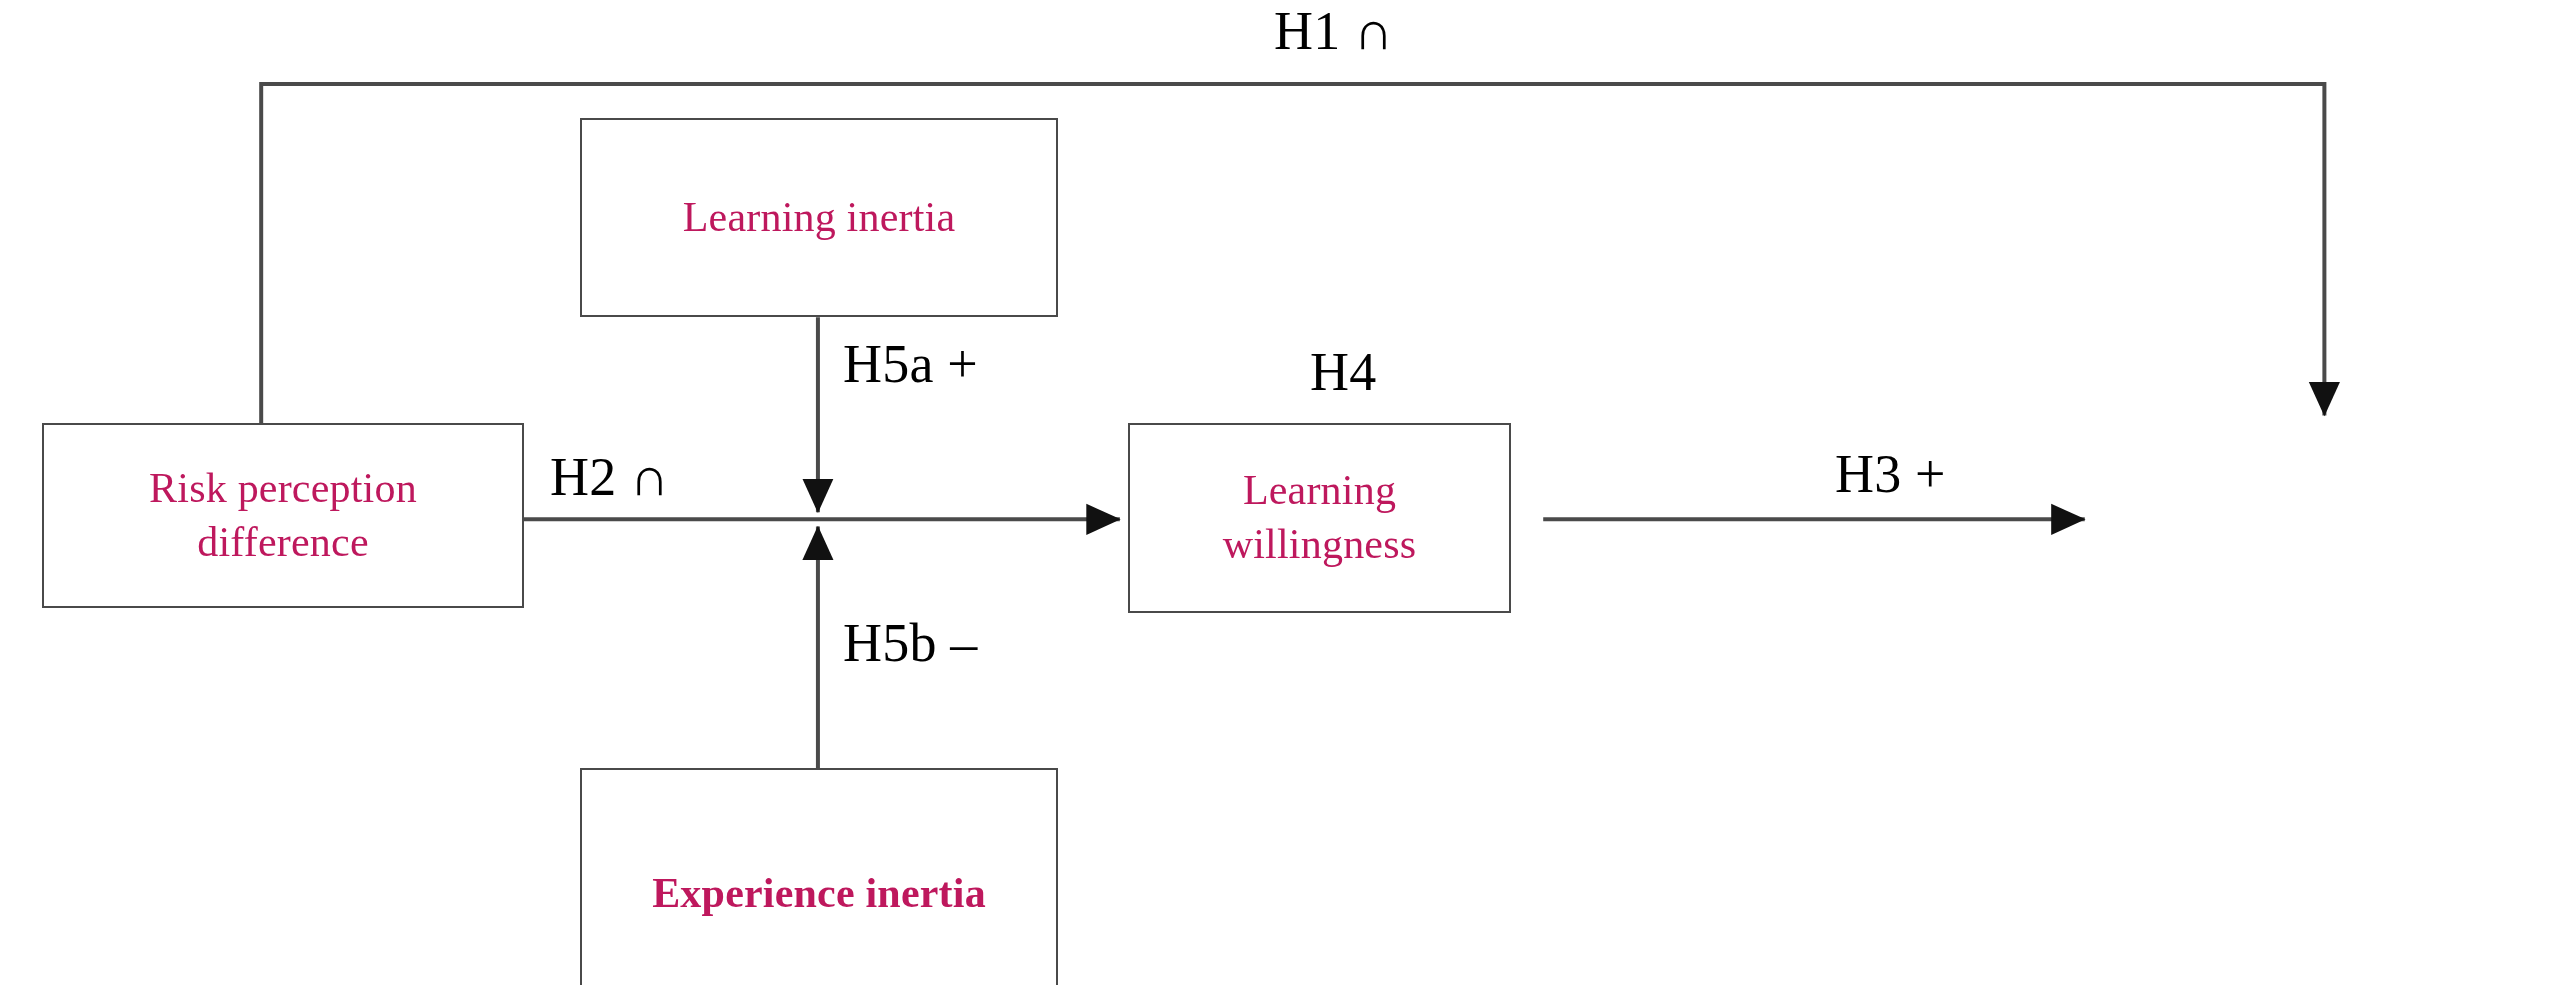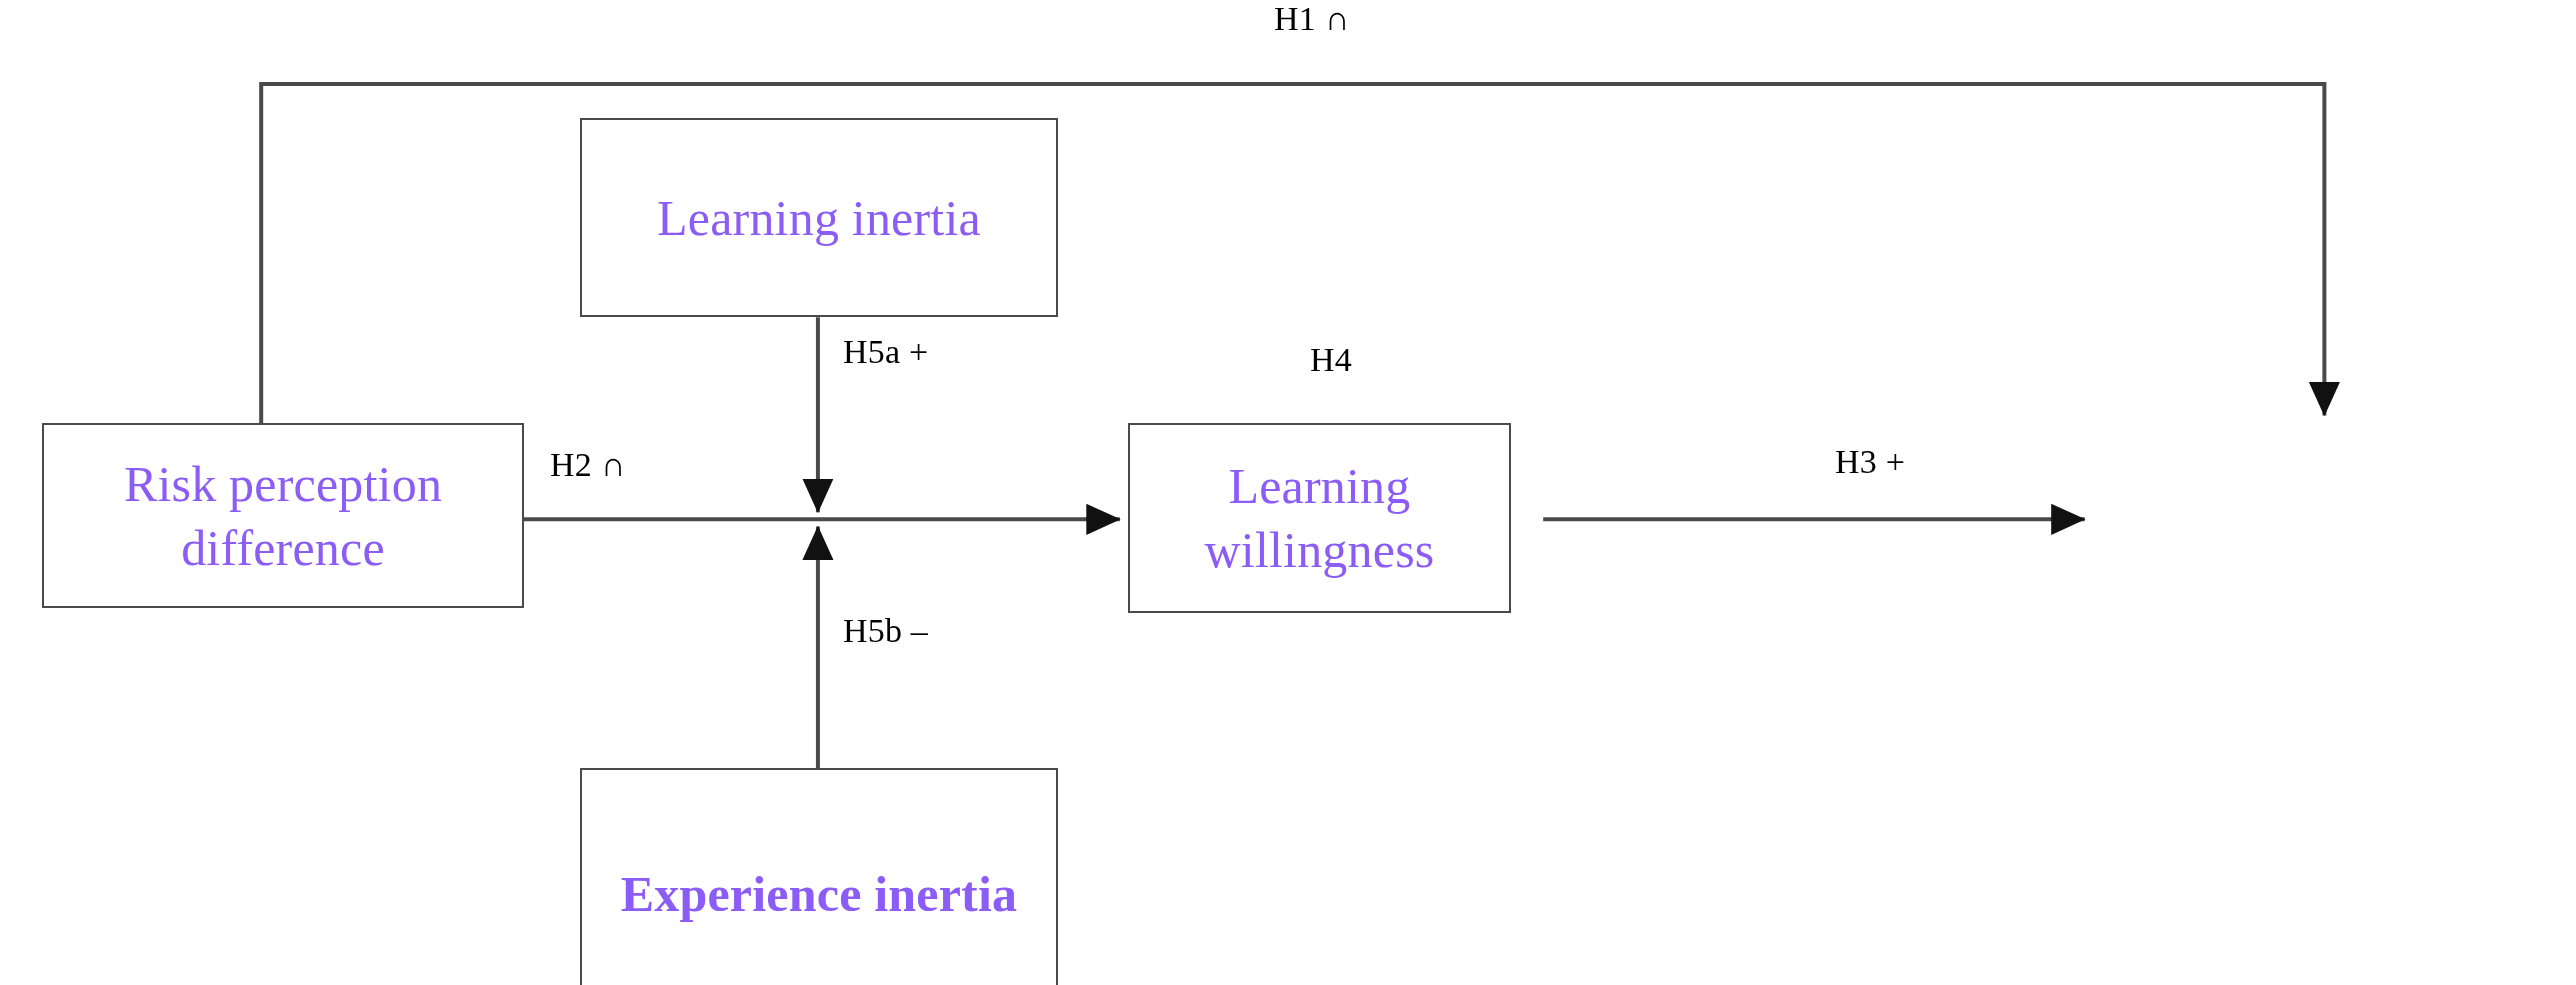--- a/index.html
+++ b/index.html
@@ -27,29 +27,29 @@
     position: absolute;
     box-sizing: border-box;
     border: 2.4px solid #4a4a4a;
     background: #ffffff;
     display: flex;
     align-items: center;
     justify-content: center;
     text-align: center;
   }
   .node-label {
-    font-size: 50px;
+    font-size: 42px;
     line-height: 1.28;
-    color: #8b5cf6;
+    color: #be185d;
     letter-spacing: 0.2px;
     padding: 0 11.2px;
   }
   .edge-label {
     position: absolute;
-    font-size: 34px;
+    font-size: 54px;
     color: #000000;
     white-space: nowrap;
     letter-spacing: 0.2px;
   }
 </style>
 </head>
 <body>
 
 <div id="canvas">
 

